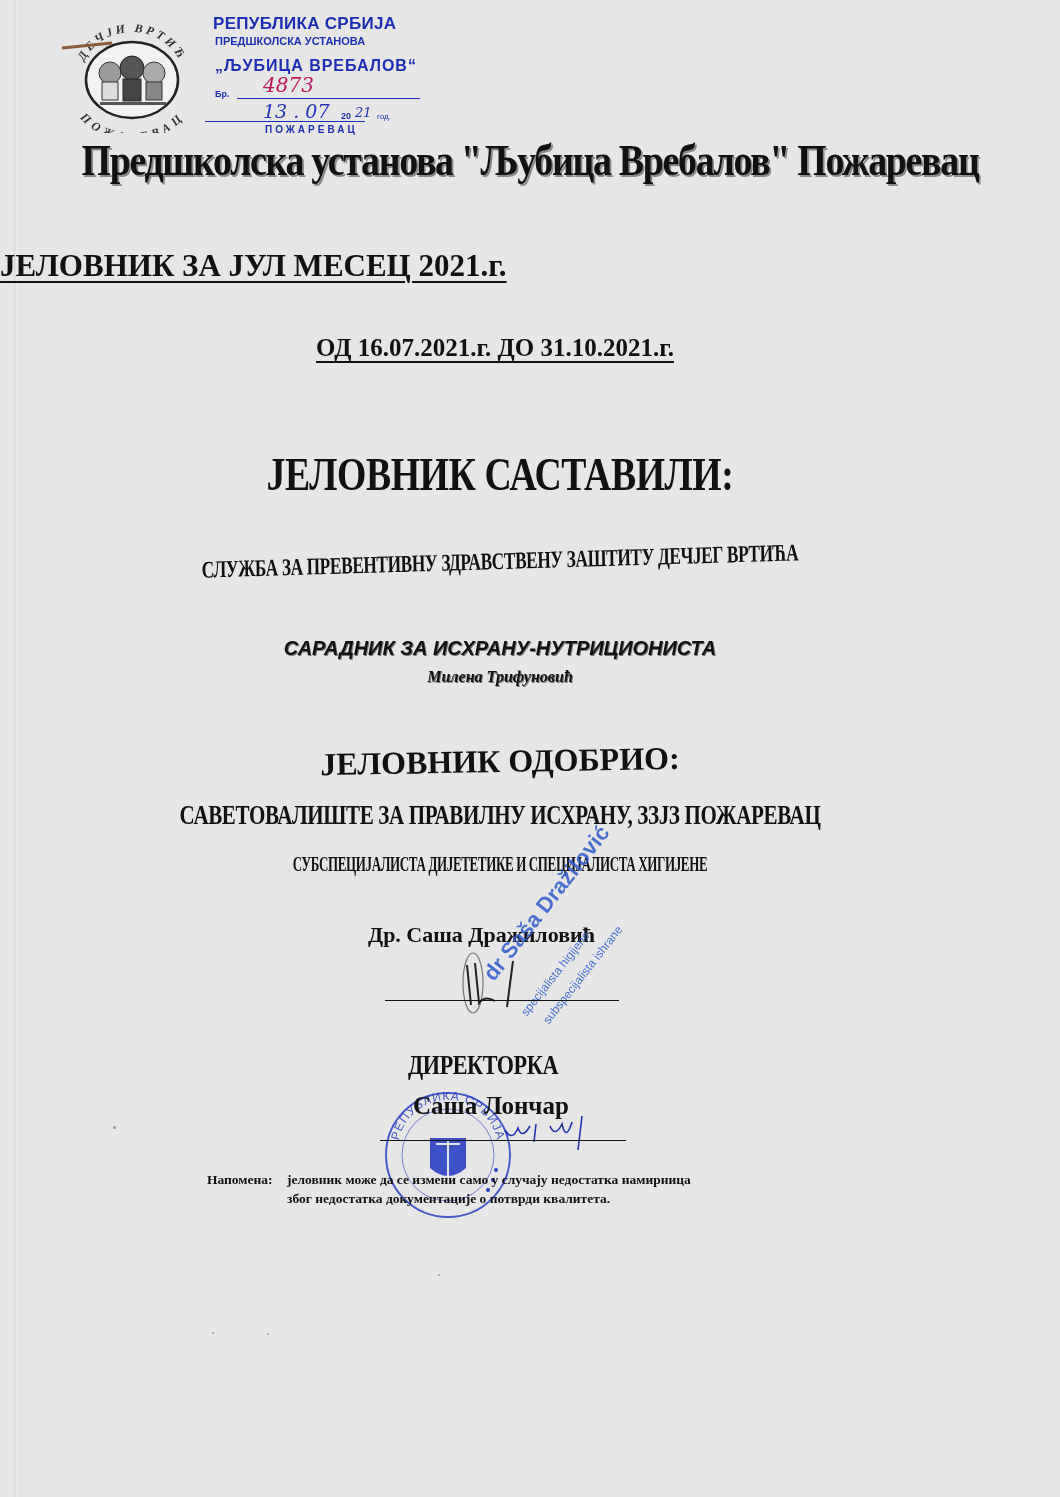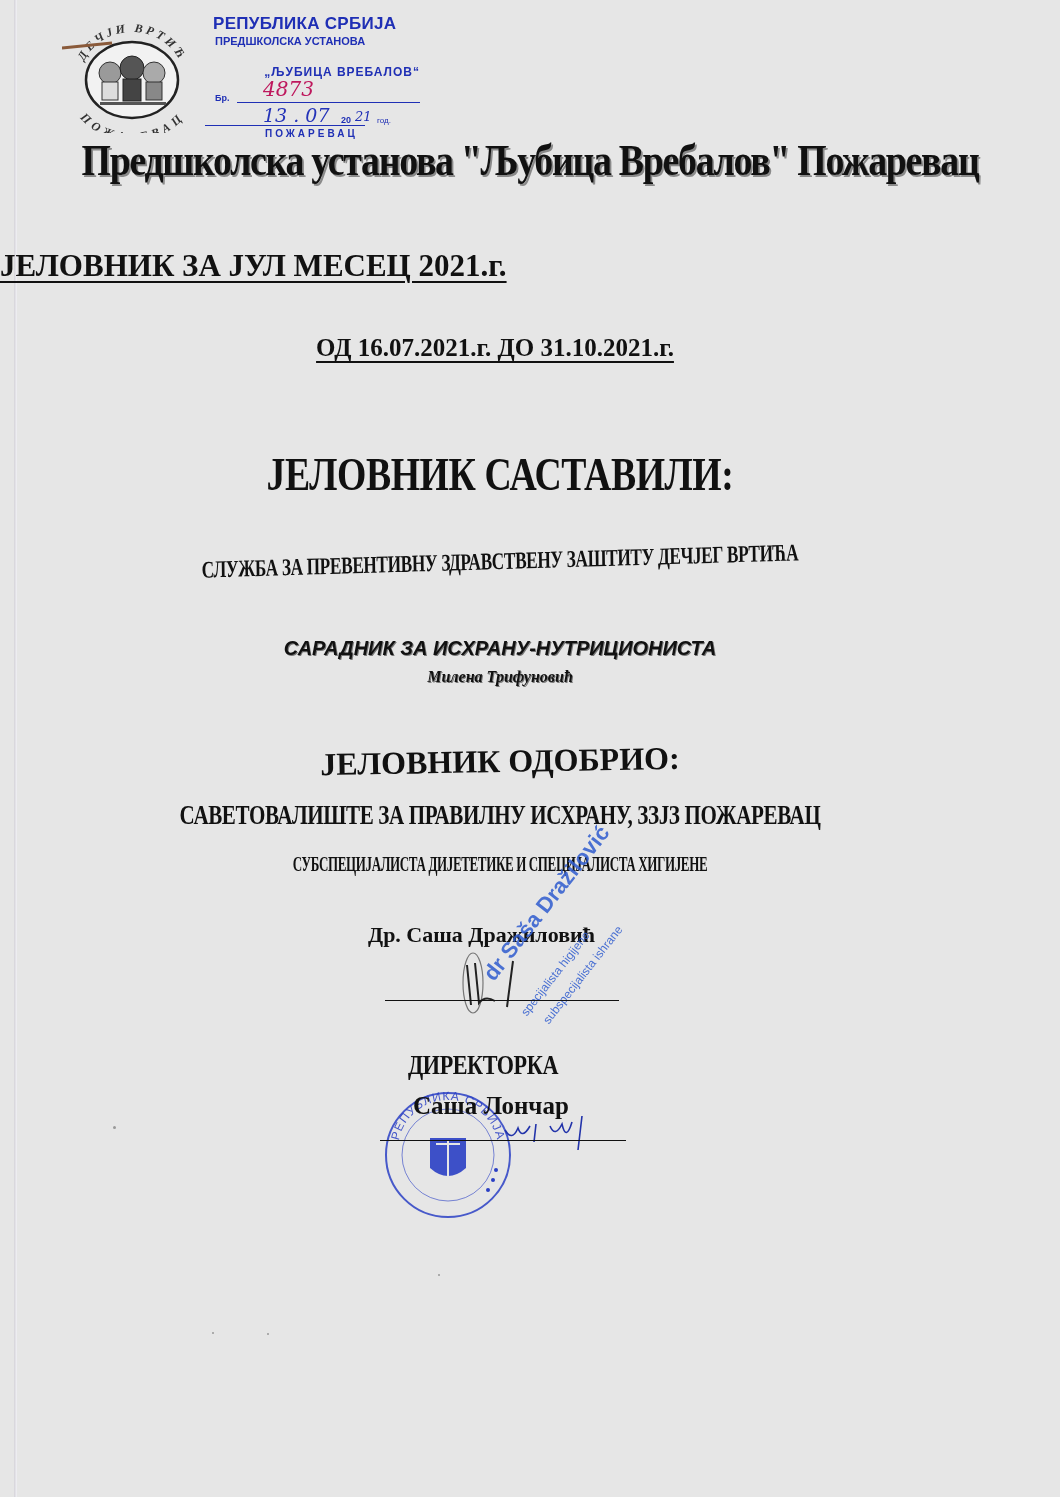--- a/index.html
+++ b/index.html
@@ -40,21 +40,21 @@
       font-family: "Liberation Sans", sans-serif;
     }
     .reg-stamp .l1 {
       font-size: 17px; font-weight: bold; letter-spacing: 0.3px;
       text-align: left; padding-left: 8px;
     }
     .reg-stamp .l2 {
       font-size: 11px; font-weight: bold; padding-left: 10px; margin-top: 1px;
     }
     .reg-stamp .l3 {
-      font-size: 12px; font-weight: bold; padding-left: 10px; margin-top: 18px; letter-spacing: 1px; text-align: right;
+      font-size: 16px; font-weight: bold; padding-left: 10px; margin-top: 10px; letter-spacing: 1px;
     }
     .reg-row {
       position: relative;
       height: 26px;
       margin-top: 2px;
     }
     .reg-row .lbl {
       position: absolute; left: 10px; bottom: 4px;
       font-size: 9px; font-weight: bold;
     }
@@ -369,18 +369,22 @@
 <div class="abs dir-title">ДИРЕКТОРКА</div>
 <div class="abs dir-name">Саша Лончар</div>
 
 <svg class="abs dir-sign" viewBox="0 0 100 40">
   <path d="M 5 18 Q 12 30 18 16 Q 22 28 30 14 M 36 12 L 34 30 M 50 14 Q 55 26 62 12 Q 66 30 72 10 M 82 4 L 78 38" fill="none" stroke="#2233aa" stroke-width="1.6"></path>
 </svg>
 
 <div class="abs dir-line"></div>
 
 <div class="abs note">
+  <div>
+    <span class="label">Напомена:</span><span class="first">јеловник може да се измени само у случају недостатка намирница</span>
+  </div>
+  <div class="line">због недостатка документације о потврди квалитета.</div>
 </div>
 
 <span class="speck" style="left:113px;top:1126px;"></span>
 <span class="speck" style="left:438px;top:1274px;width:2px;height:2px;"></span>
 <span class="speck" style="left:212px;top:1332px;width:2px;height:2px;"></span>
 <span class="speck" style="left:267px;top:1333px;width:2px;height:2px;"></span>
 
 </body></html>

